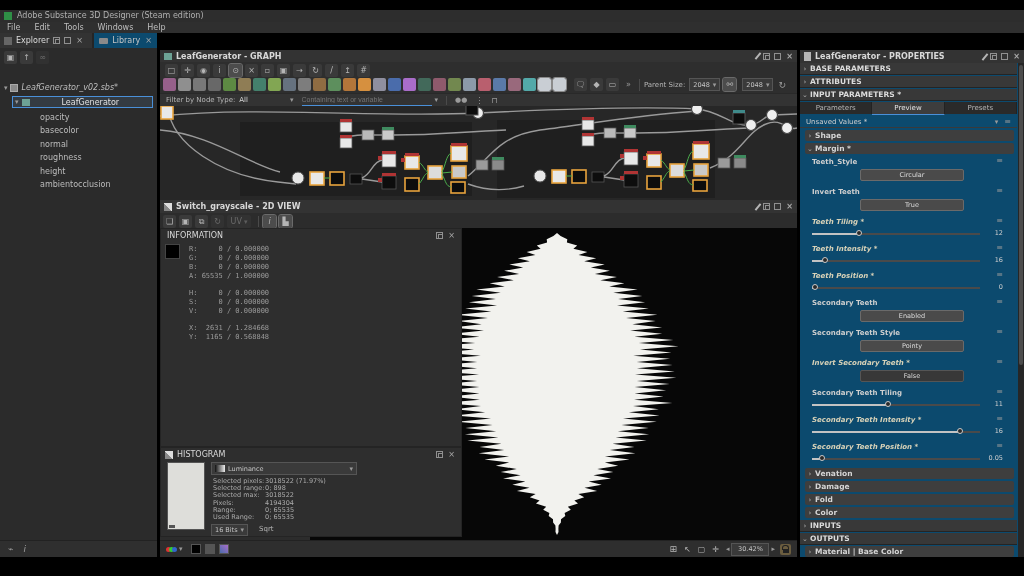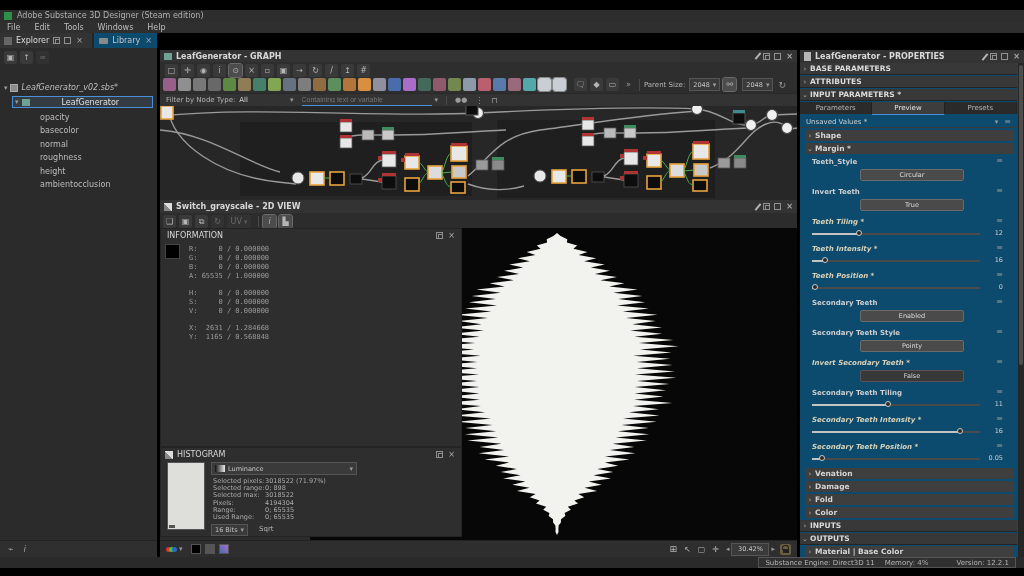--- a/index.html
+++ b/index.html
@@ -610,20 +610,13 @@
     <div class="abs subhead" style="top:496px;">
       <span class="arrow">›</span>
         <span>Material | Base Color</span>
     </div>
 
     <div class="abs" style="right:0;top:13px;width:6px;height:494px;background:#262626;">
       <div class="abs" style="left:1px;top:2px;width:4px;height:300px;background:#4d4d4d;border-radius:2px;"></div>
     </div>
   </div>
 
-  <div class="abs row" style="left:0;top:557px;width:1024px;height:11px;background:#2a2a2a;">
-    <div class="row" style="margin-left:auto;margin-right:8px;border:1px solid #555;height:9px;padding:0 6px;background:#303030;">
-      <span class="f7" style="color:#b5b5b5;">Substance Engine: Direct3D 11</span>
-      <span class="f7" style="color:#b5b5b5;margin-left:10px;">Memory: 4%</span>
-      <span class="f7" style="color:#b5b5b5;margin-left:28px;">Version: 12.2.1</span>
-    </div>
-  </div>
 </div>
 
 </body></html>

